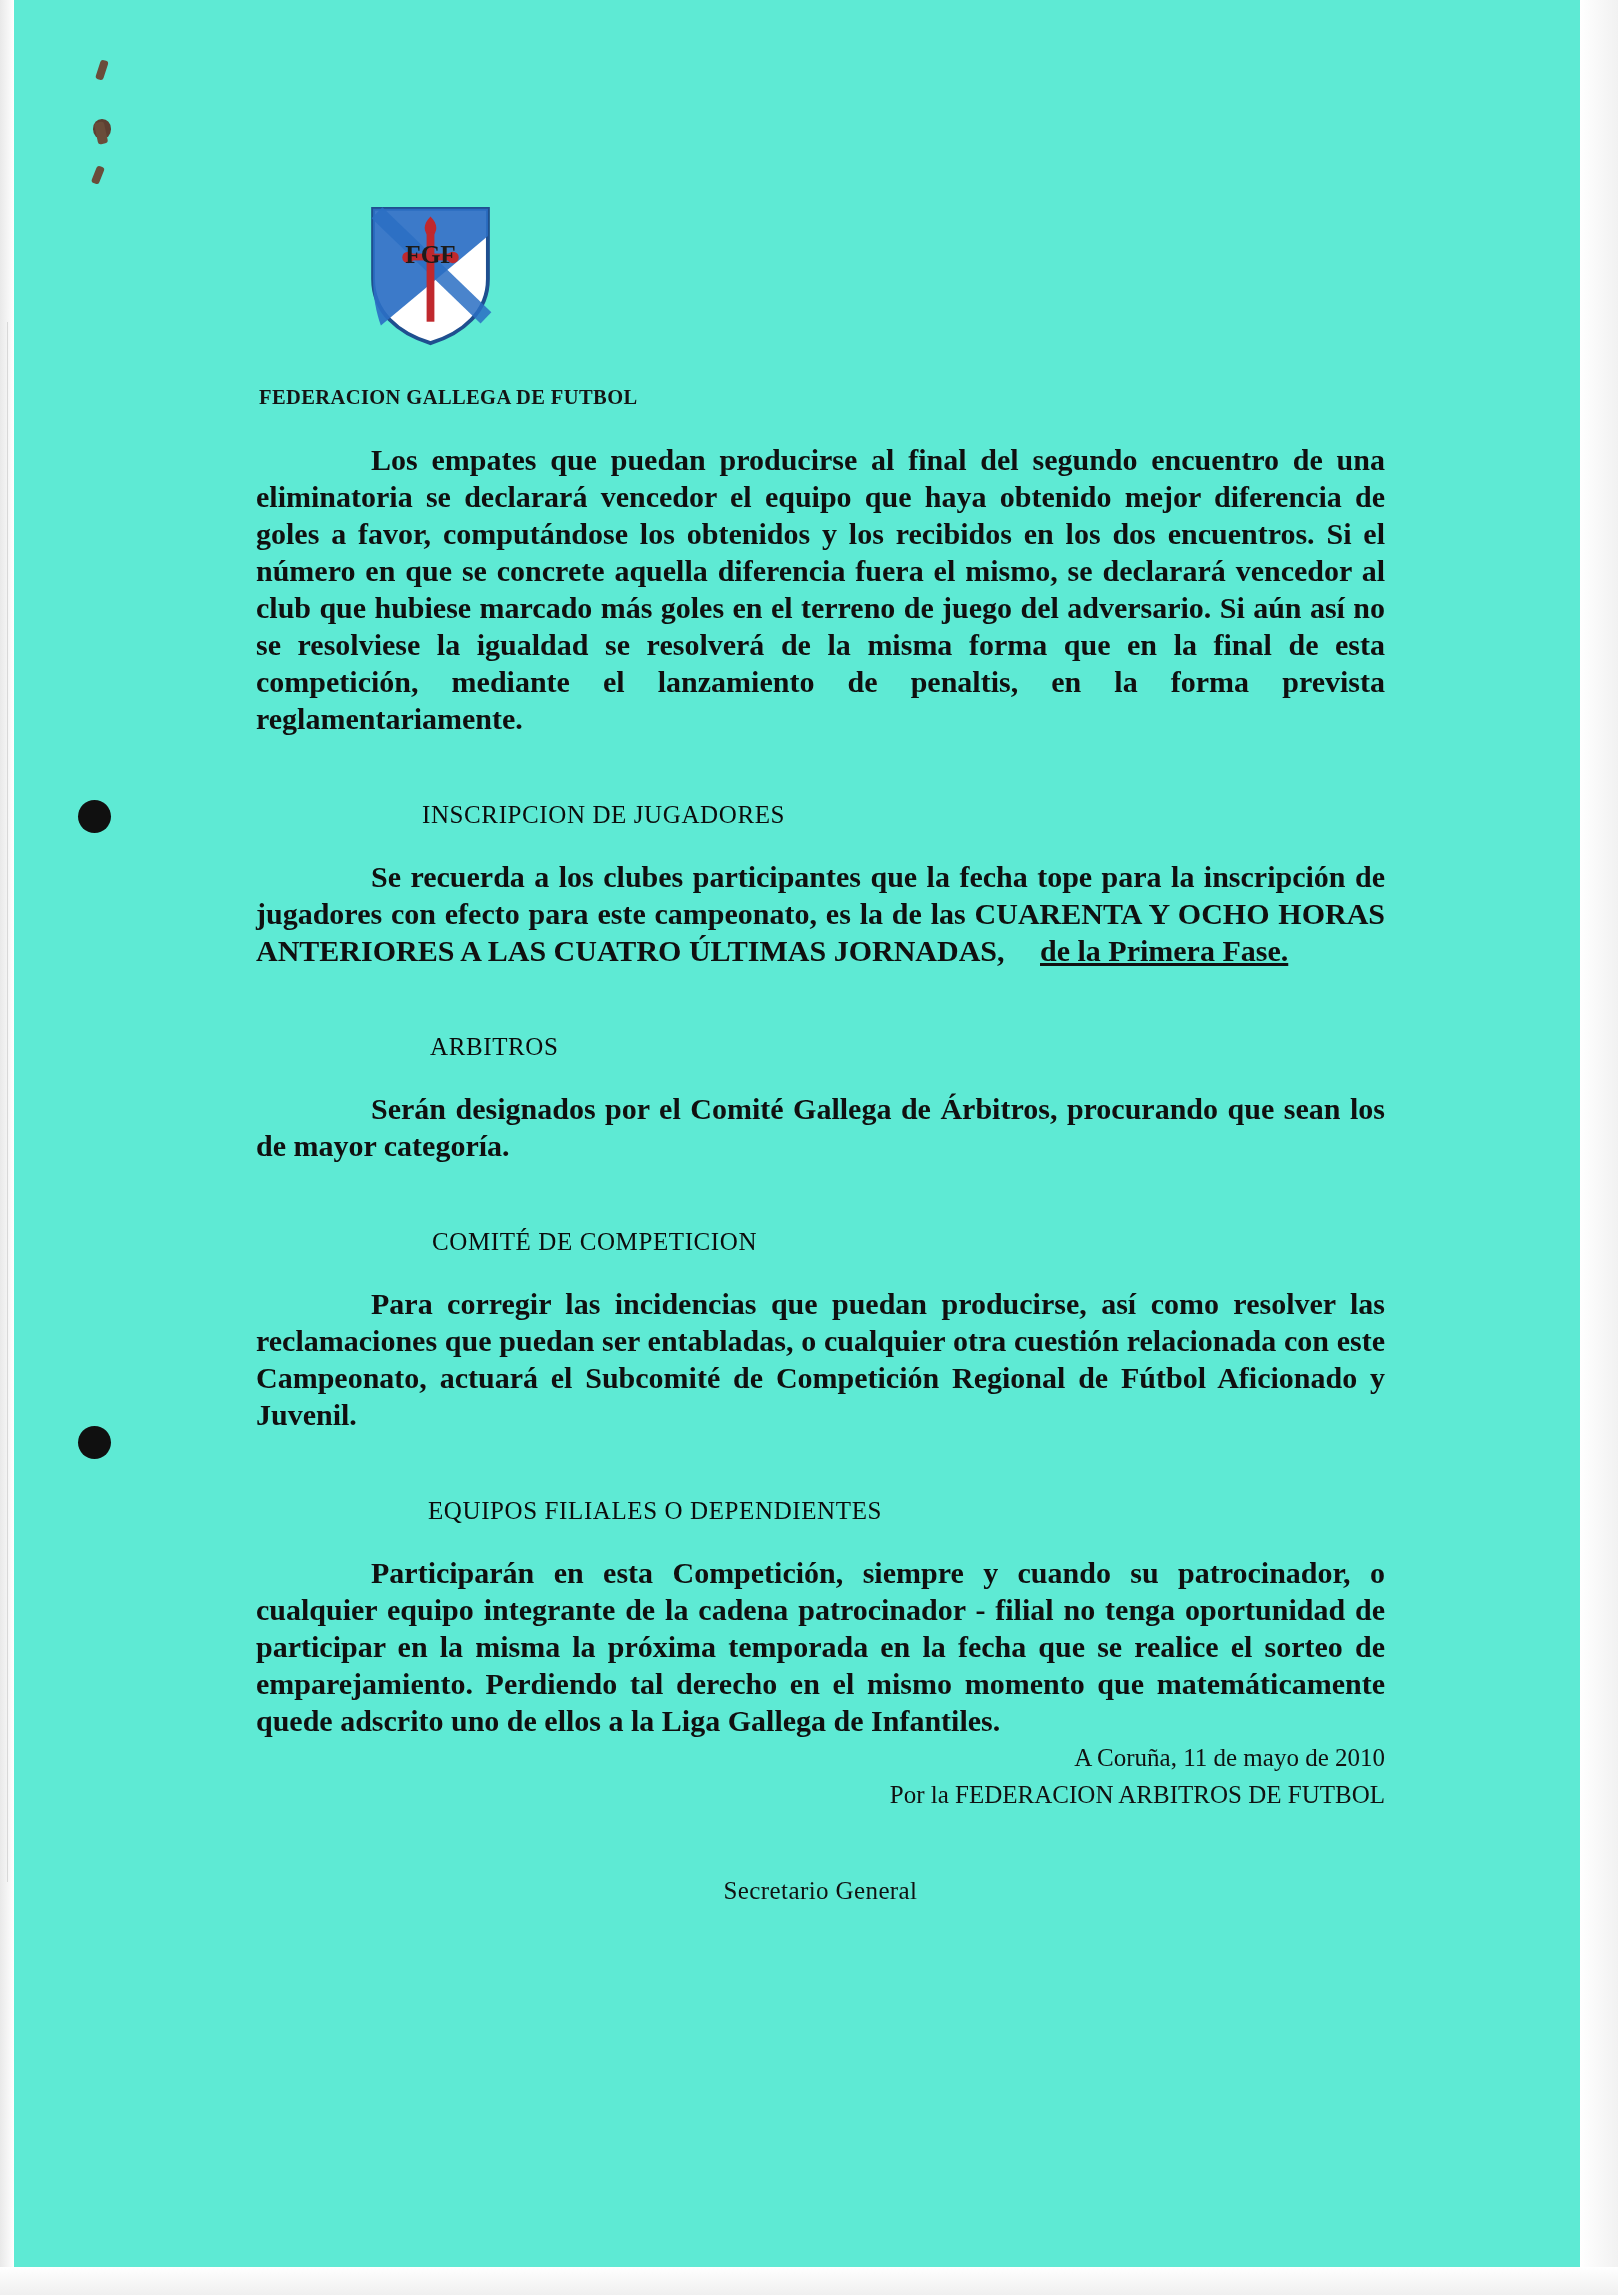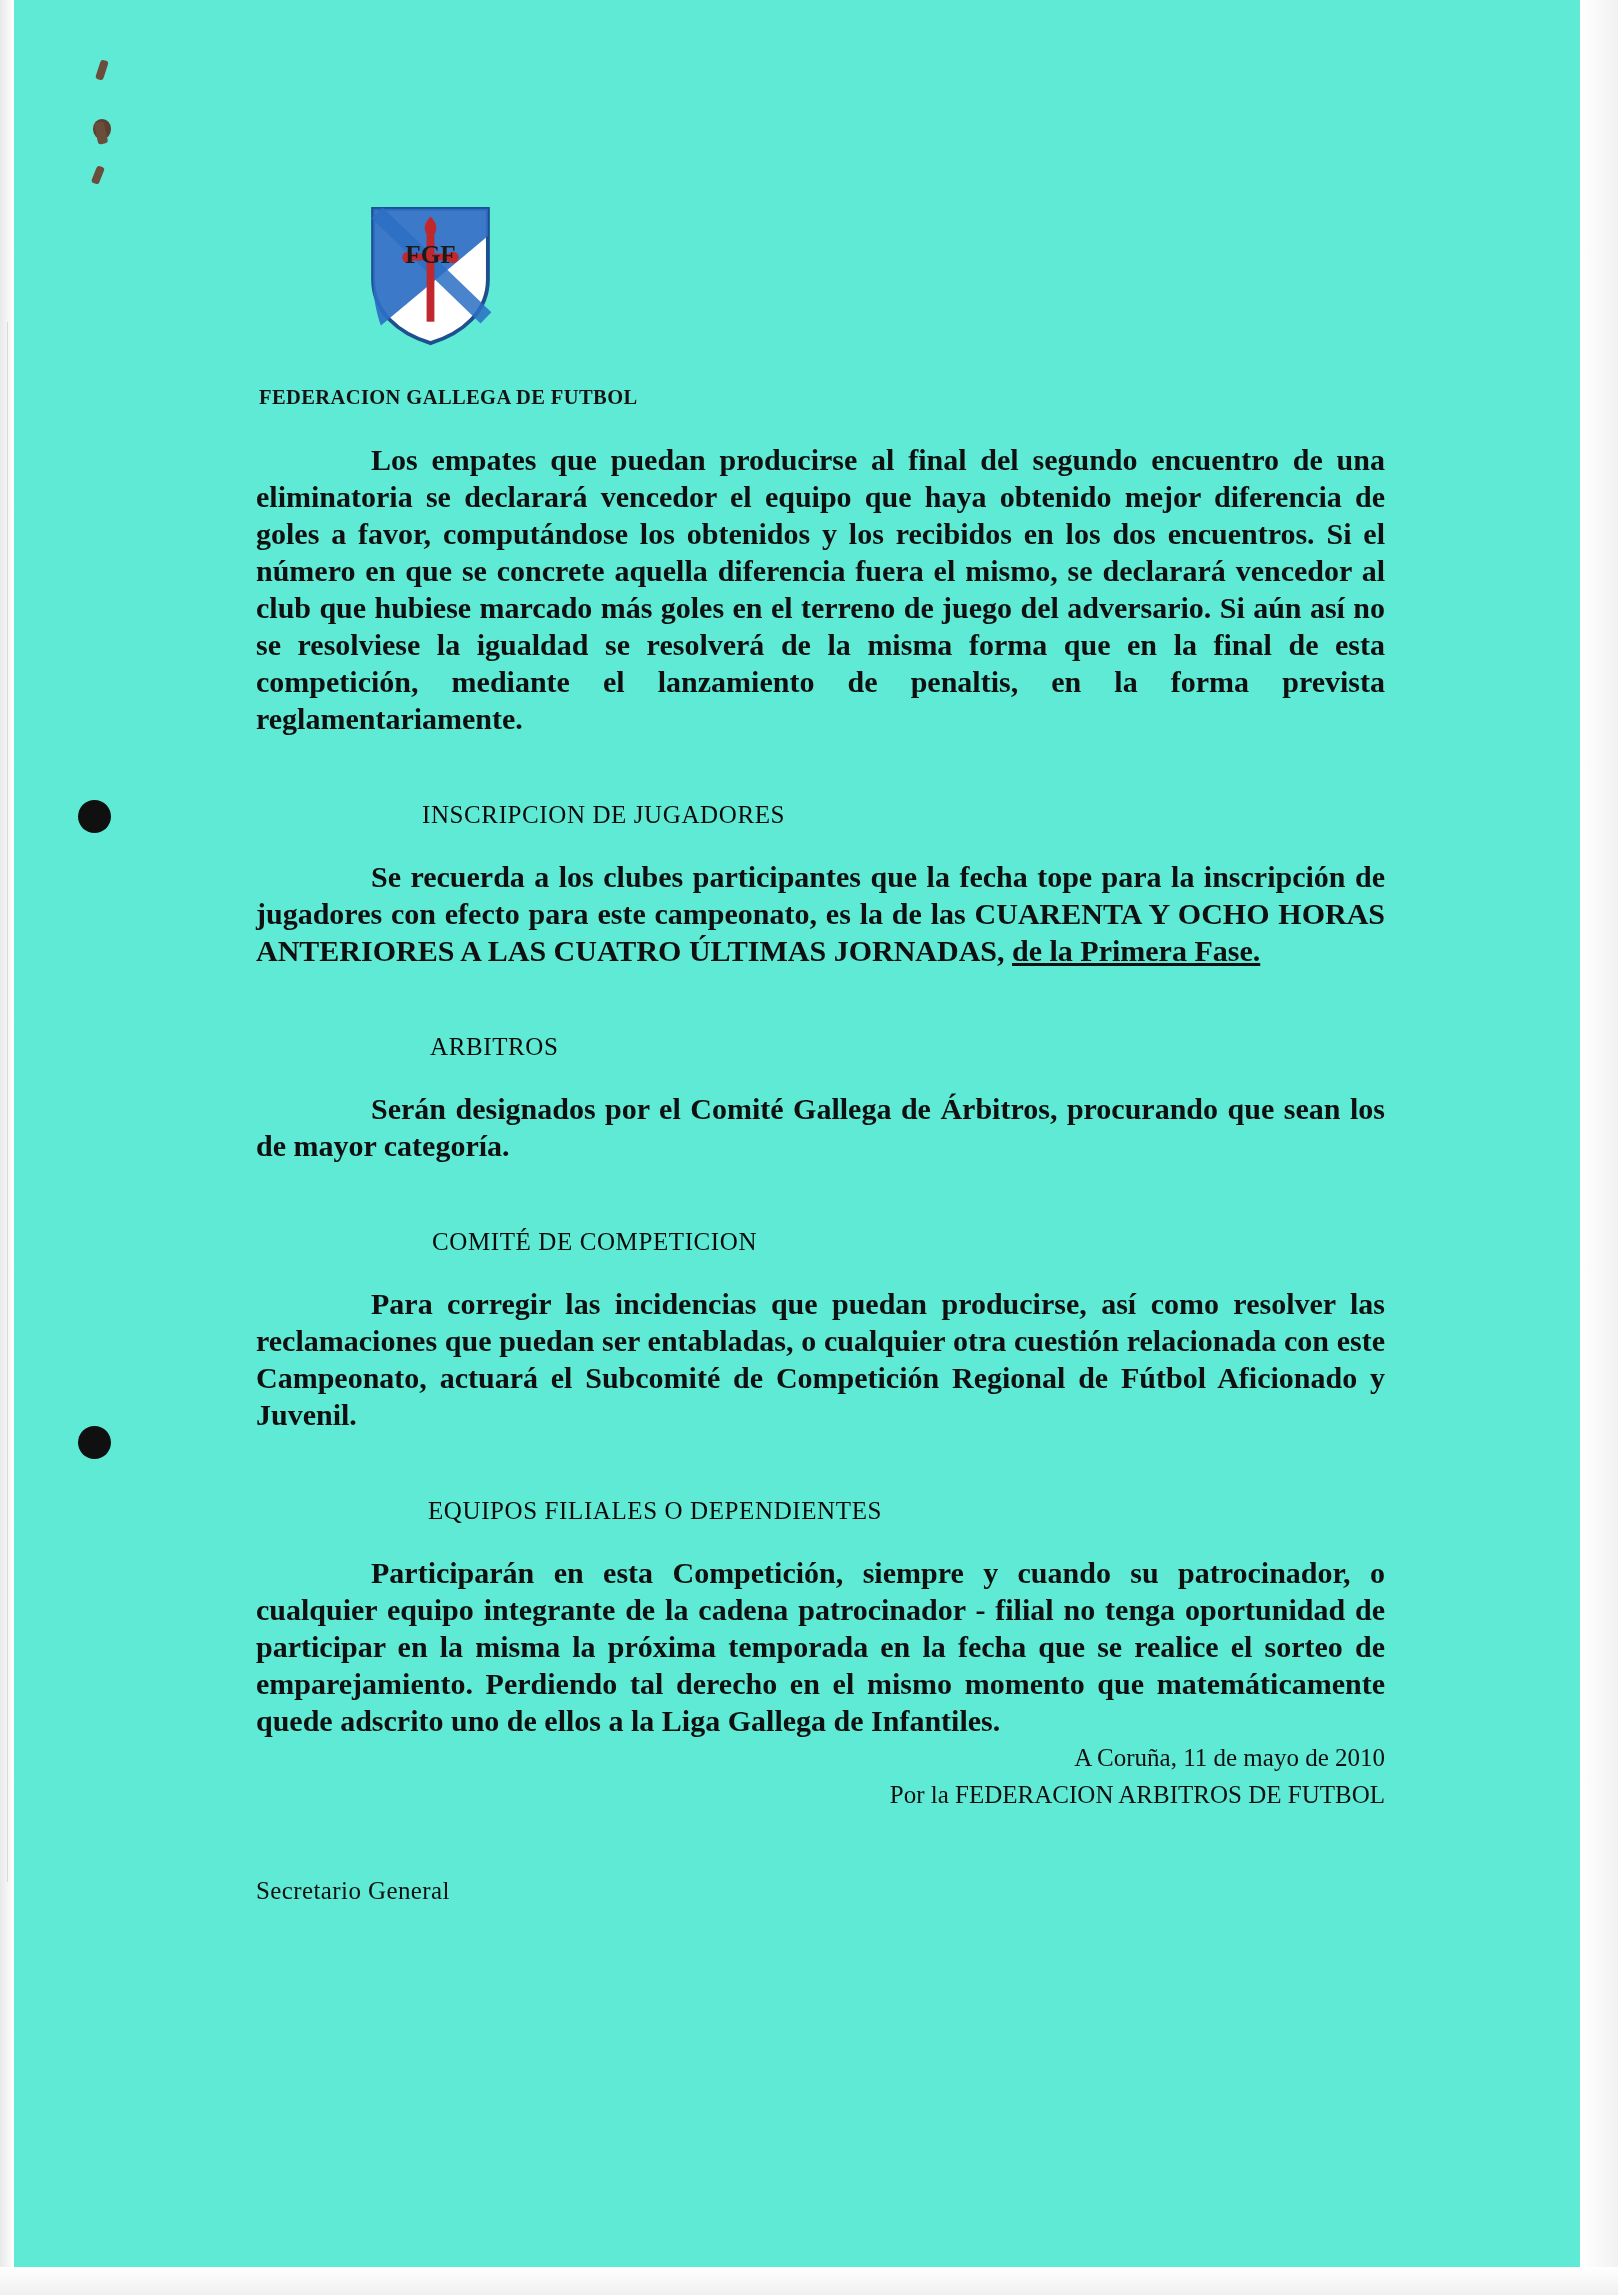--- a/index.html
+++ b/index.html
@@ -128,33 +128,33 @@
     margin: 0;
   }
   .sec-indent-1 { padding-left: 166px; }
   .sec-indent-2 { padding-left: 174px; }
   .sec-indent-3 { padding-left: 176px; }
   .sec-indent-4 { padding-left: 172px; }
 
   .gap-lg { height: 59px; }
   .gap-sm { height: 25px; }
 
-  .u-inline { text-decoration: underline; }
+  .u-inline { text-decoration: underline; margin-left: 28px; }
 
   .closing {
     text-align: right;
     font-size: 25px;
     line-height: 37px;
   }
   .closing .line {
     display: block;
   }
   .signature {
     margin-top: 59px;
-    text-align: left;
+    text-align: center;
     font-size: 25px;
     line-height: 37px;
     letter-spacing: 0.4px;
   }
 </style>
 </head>
 <body>
 
 <div class="page">
 

